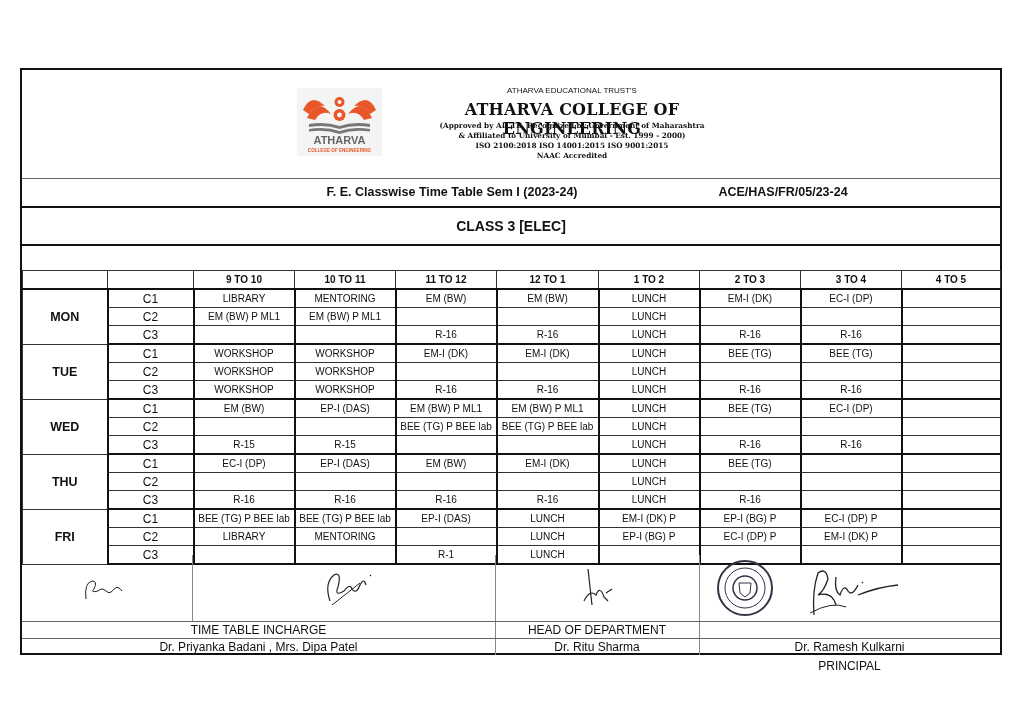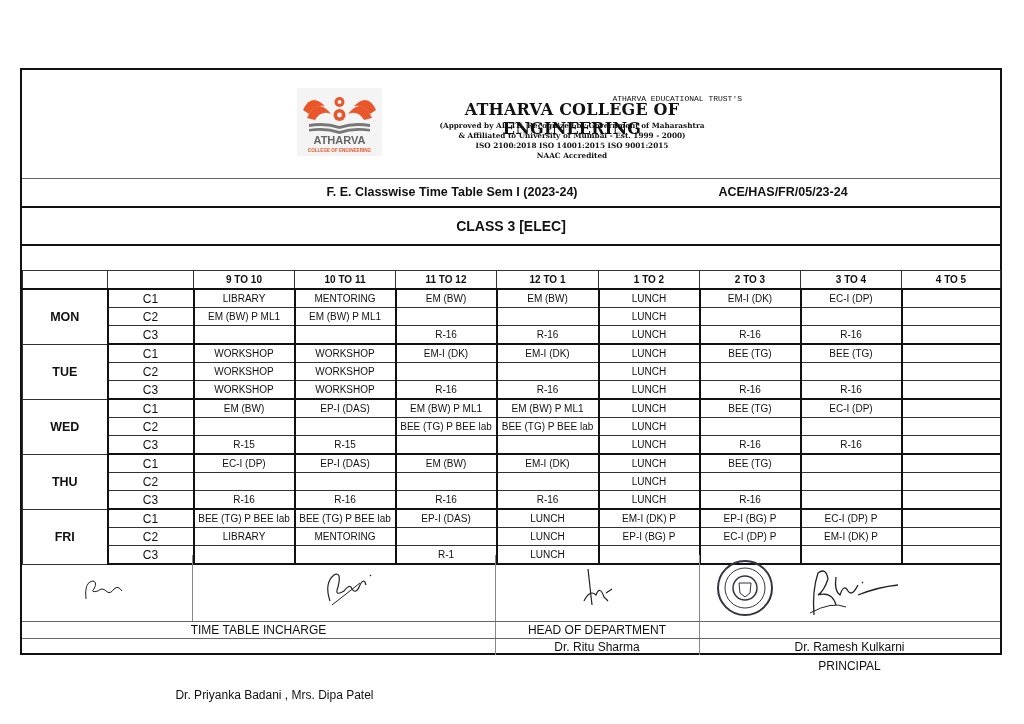--- a/index.html
+++ b/index.html
@@ -1,20 +1,20 @@
 <!DOCTYPE html>
 <html><head>
 <meta charset="utf-8">
 <style>
   html, body { margin:0; padding:0; background:#ffffff; }
   body { width:1024px; height:724px; position:relative; overflow:hidden; font-family:"Liberation Sans", sans-serif; color:#111; }
   .frame { position:absolute; left:20px; top:68px; width:982px; height:587px; border:2px solid #111; box-sizing:border-box; }
   .hdr { position:absolute; left:0; top:0; width:978px; height:108px; border-bottom:1px solid #666; }
   .logo { position:absolute; left:275px; top:18px; width:85px; height:68px; background:#f4f4f4; }
-  .trust { position:absolute; left:380px; top:24px; width:340px; text-align:right; font-family:Liberation Mono, monospace; font-size:8px; }
+  .trust { position:absolute; left:380px; top:16px; width:340px; text-align:center; font-family:Liberation Sans, sans-serif; font-size:8px; }
   .college { position:absolute; left:380px; top:30px; width:340px; text-align:center; font-family:"DejaVu Serif", serif; font-size:16px; font-weight:bold; letter-spacing:0.2px; }
   .sub { position:absolute; left:380px; top:51px; width:340px; text-align:center; font-family:"DejaVu Serif", serif; font-size:7.3px; line-height:10px; font-weight:bold; }
   .row-title { position:absolute; left:0; top:108px; width:978px; height:28px; border-bottom:2px solid #111; font-size:12.5px; font-weight:bold; }
   .row-title .t1 { position:absolute; left:280px; top:7px; width:300px; text-align:center; }
   .row-title .t2 { position:absolute; left:661px; top:7px; width:200px; text-align:center; }
   .row-class { position:absolute; left:0; top:138px; width:978px; height:36px; border-bottom:2px solid #111; text-align:center; font-size:14px; font-weight:bold; line-height:36px; }
   .row-teacher { position:absolute; left:0; top:176px; width:978px; height:22px; border-bottom:2px solid #111; text-align:center; font-size:12.5px; font-weight:bold; line-height:24px; }
   table.tt { position:absolute; left:0; top:200px; width:978px; border-collapse:collapse; table-layout:fixed; }
   table.tt td, table.tt th { border:1px solid #333; padding:0; height:17px; font-size:10.5px; text-align:center; white-space:nowrap; overflow:hidden; }
   table.tt th { font-size:10px; font-weight:bold; height:17px; border-bottom:2px solid #111; }
@@ -304,18 +304,18 @@
     <div class="vline" style="left:473px; top:0; height:16px;"></div>
     <div class="vline" style="left:677px; top:0; height:16px;"></div>
     <span style="left:0; width:473px;">TIME TABLE INCHARGE</span>
     <span style="left:473px; width:204px;">HEAD OF DEPARTMENT</span>
     <span style="left:677px; width:301px;margin-top:36px;">PRINCIPAL</span>
   </div>
 
   <div class="names">
     <div class="vline" style="left:473px; top:0; height:16px;"></div>
     <div class="vline" style="left:677px; top:0; height:16px;"></div>
-    <span style="left:16px; width:473px;margin-top:48px;">Dr. Priyanka Badani , Mrs. Dipa Patel</span>
+    <span style="left:0; width:473px;">Dr. Priyanka Badani , Mrs. Dipa Patel</span>
     <span style="left:473px; width:204px;">Dr. Ritu Sharma</span>
     <span style="left:677px; width:301px;">Dr. Ramesh Kulkarni</span>
   </div>
 
 </div>
 
 </body></html>

